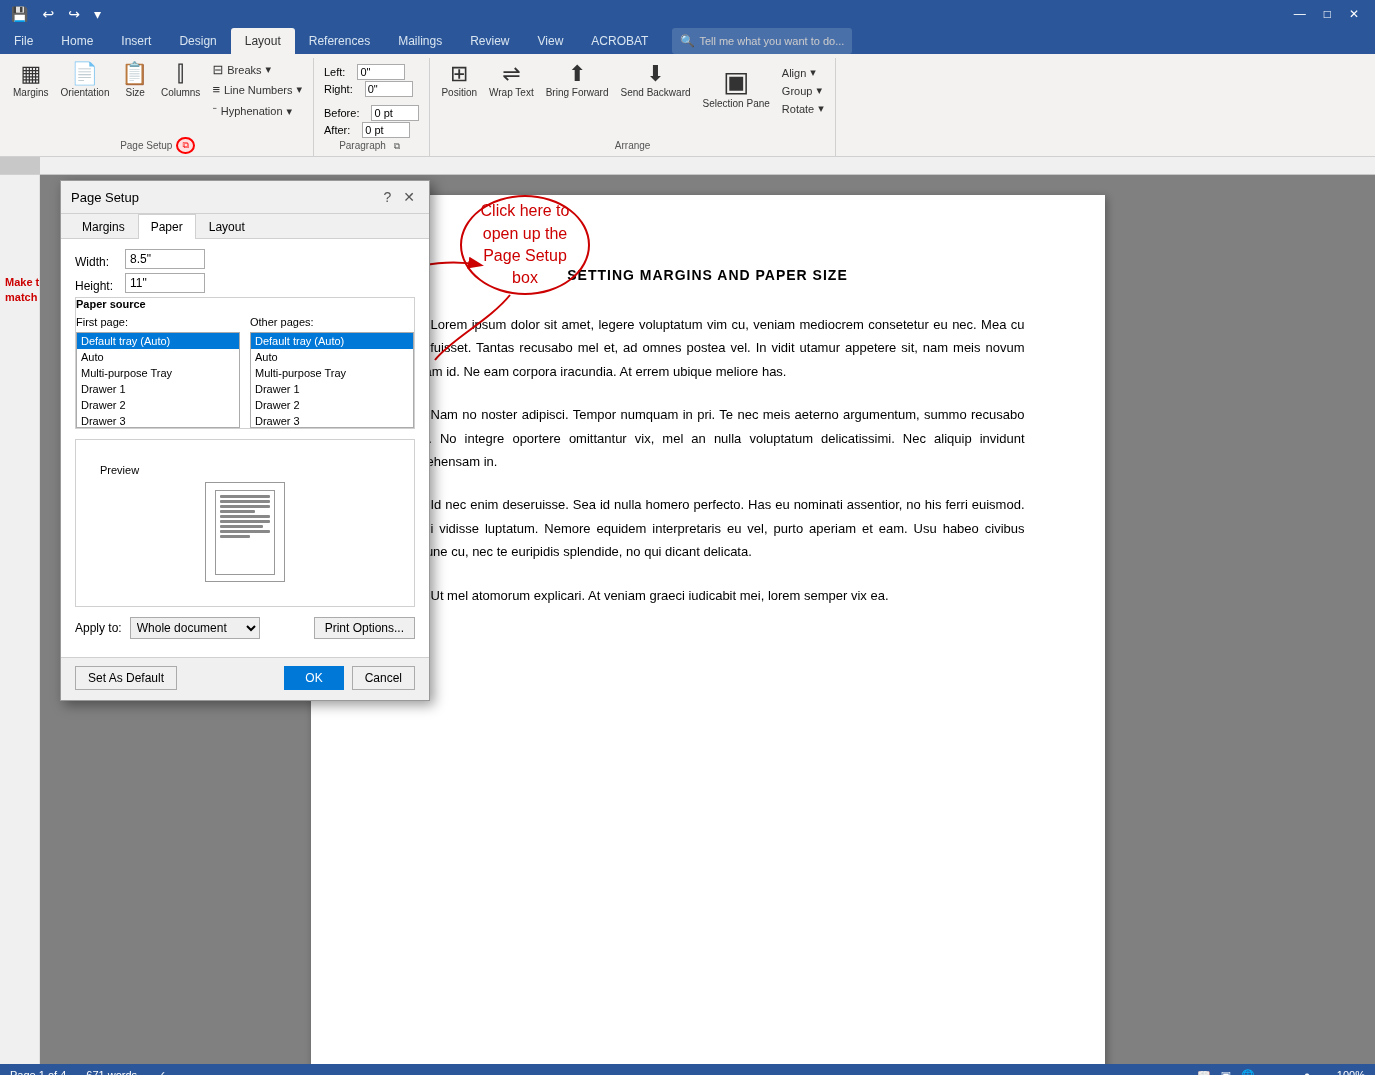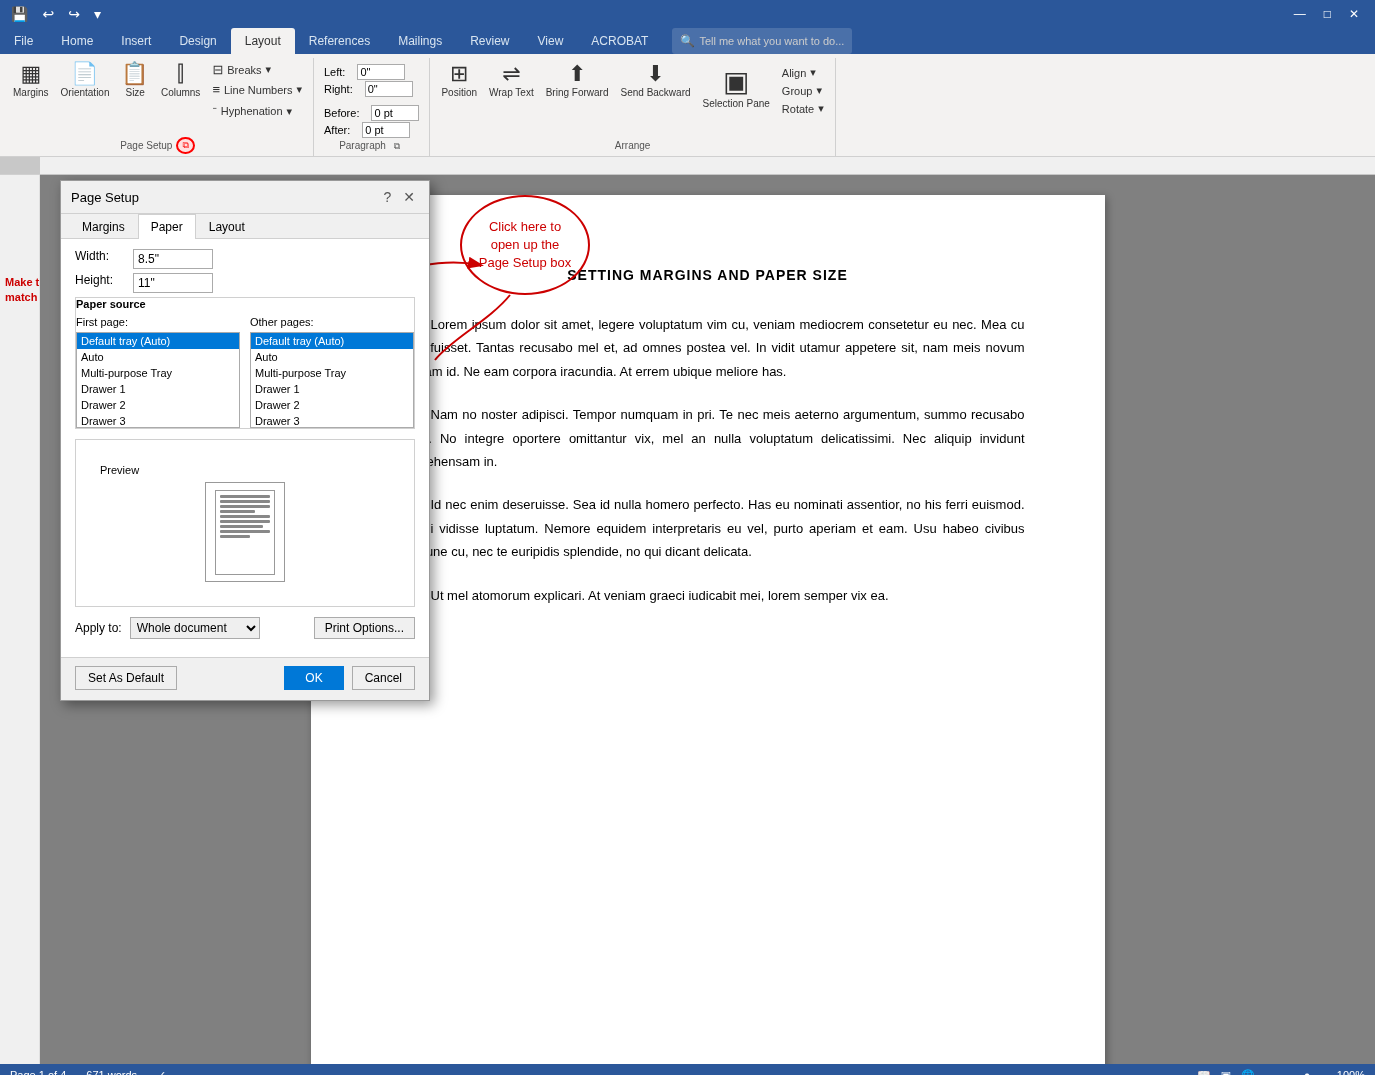--- a/index.html
+++ b/index.html
@@ -45,37 +45,37 @@
     
     .main-area { display: flex; height: calc(1075px - 28px - 88px - 18px - 30px - 22px); }
     .left-sidebar { width: 40px; background: #f0f0f0; border-right: 1px solid #e0e0e0; display: flex; flex-direction: column; align-items: center; padding-top: 10px; font-size: 10px; color: #666; position: relative; }
     .annotation-box { position: absolute; left: 5px; top: 100px; color: #cc0000; font-size: 11px; font-weight: bold; text-align: left; width: 120px; line-height: 1.4; }
 
     
     .doc-area { flex: 1; background: #808080; overflow-y: auto; display: flex; justify-content: center; padding: 20px; position: relative; }
     .doc-page { background: white; width: 794px; min-height: 900px; padding: 72px 80px; position: relative; box-shadow: 2px 2px 8px rgba(0,0,0,0.3); }
     .doc-title { text-align: center; font-weight: bold; font-size: 14px; letter-spacing: 1px; margin-bottom: 30px; }
     .doc-para { text-indent: 40px; font-size: 13px; line-height: 1.8; margin-bottom: 20px; text-align: justify; }
-    .callout-bubble { border: 2px solid #cc0000; border-radius: 50%; padding: 12px 16px; width: 130px; height: 100px; display: flex; align-items: center; justify-content: center; text-align: center; color: #cc0000; font-size: 13px; line-height: 1.4; }
+    .callout-bubble { border: 2px solid #cc0000; border-radius: 50%; padding: 12px 16px; width: 130px; height: 100px; display: flex; align-items: center; justify-content: center; text-align: center; color: #cc0000; font-size: 16px; line-height: 1.4; }
 
     
     .dialog-overlay { position: absolute; top: 0; left: 0; right: 0; bottom: 0; z-index: 100; }
     .dialog { position: absolute; top: 5px; left: 20px; width: 370px; background: #f0f0f0; border: 1px solid #999; box-shadow: 4px 4px 12px rgba(0,0,0,0.4); font-size: 12px; }
     .dialog-titlebar { background: #f0f0f0; padding: 8px 10px; display: flex; align-items: center; justify-content: space-between; border-bottom: 1px solid #d0d0d0; }
     .dialog-title-text { font-size: 13px; font-weight: normal; }
     .dialog-controls { display: flex; gap: 4px; align-items: center; }
     .dialog-btn-icon { font-size: 14px; cursor: pointer; padding: 0 4px; color: #555; border: none; background: none; }
     .dialog-tabs { display: flex; padding: 0 8px; background: #f0f0f0; border-bottom: 1px solid #d0d0d0; }
     .dialog-tab { padding: 5px 12px; cursor: pointer; font-size: 12px; border: 1px solid transparent; border-bottom: none; margin-bottom: -1px; }
     .dialog-tab.active { background: white; border-color: #d0d0d0; border-bottom-color: white; }
     .dialog-body { background: white; padding: 10px 14px; }
     .form-group { margin-bottom: 10px; }
     .form-label { font-size: 11px; color: #333; margin-bottom: 4px; }
     .form-select { width: 140px; padding: 2px 4px; border: 1px solid #ababab; font-size: 12px; background: white; }
-    .dim-row { display: flex; align-items: flex-start; gap: 8px; margin-bottom: 4px; }
+    .dim-row { display: flex; align-items: flex-end; gap: 0; margin-bottom: 4px; }
     .dim-label { width: 50px; font-size: 12px; }
     .dim-input { width: 80px; padding: 2px 4px; border: 1px solid #ababab; font-size: 12px; background: white; }
     .source-section { border: 1px solid #d0d0d0; margin-bottom: 10px; }
     .source-title { font-size: 11px; margin-bottom: 6px; font-weight: bold; }
     .source-cols { display: flex; gap: 10px; }
     .source-col { flex: 1; }
     .source-col-title { font-size: 11px; margin-bottom: 4px; }
     .source-list { border: 1px solid #ababab; background: white; height: 96px; overflow-y: auto; }
     .source-item { padding: 2px 4px; font-size: 11px; cursor: pointer; }
     .source-item.selected { background: #0078d7; color: white; }

